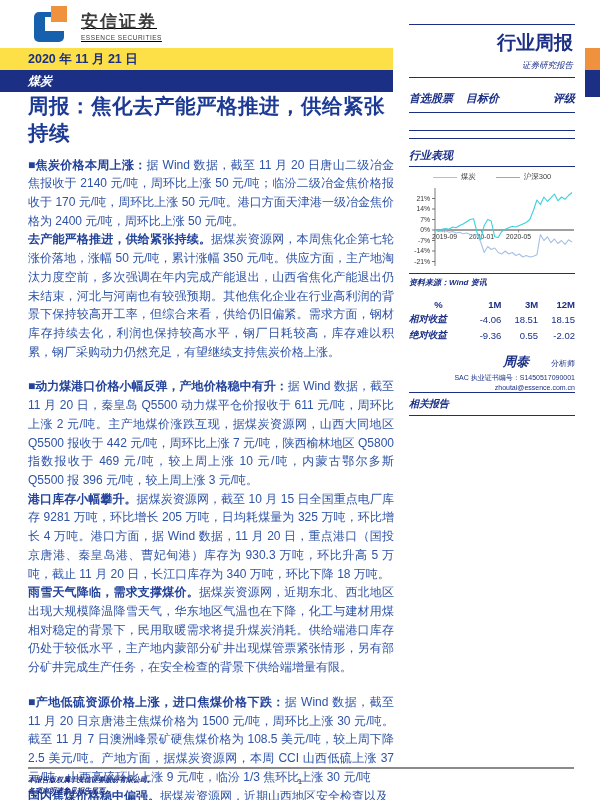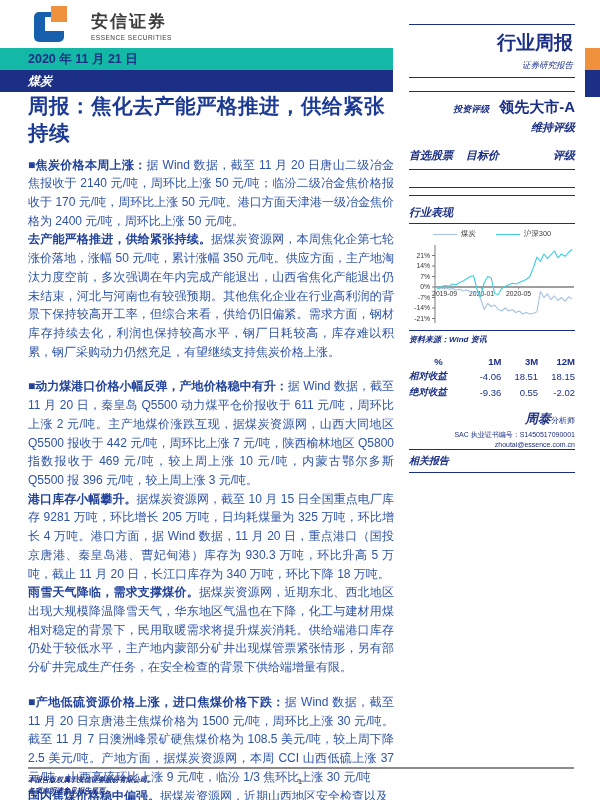--- a/index.html
+++ b/index.html
@@ -1,29 +1,29 @@
 <!DOCTYPE html>
 <html><head>
 <meta charset="utf-8">
 <style>
   html,body { margin:0; padding:0; background:#fff; }
   .page { position:relative; width:600px; height:800px; background:#fff; overflow:hidden;
           font-family:"Liberation Sans","DejaVu Sans",sans-serif; }
 
   
-  .logo { position:absolute; left:34px; top:6px; display:flex; gap:20px; align-items:center; }
+  .logo { position:absolute; left:34px; top:6px; display:flex; gap:10px; align-items:center;text-decoration:underline; }
   .logo-mark { position:relative; width:37px; height:38px; }
   .logo-blue { position:absolute; left:0; top:6px; width:30px; height:30px; background:#1660AE; border-radius:5px; }
   .logo-cut  { position:absolute; left:11px; top:11px; width:26px; height:14px; background:#fff; }
   .logo-orange { position:absolute; left:17px; top:0; width:16px; height:16px; background:#F0923D; }
   .logo-cn { font-size:17px; font-weight:bold; color:#3c3c3c; letter-spacing:2px; }
   .logo-en { font-size:6.5px; color:#3c3c3c; letter-spacing:0.5px; margin-top:1px; }
 
   
-  .date-bar { position:absolute; left:0; top:48px; width:393px; height:22px; background:#14b8a6;
+  .date-bar { position:absolute; left:0; top:48px; width:393px; height:22px; background:#fde047;
               color:#1B2F85; font-weight:bold; font-size:12.5px; line-height:22px;
               padding-left:28px; box-sizing:border-box; }
   .industry-bar { position:absolute; left:0; top:70px; width:393px; height:22px; background:#1B2F85;
               color:#ffffff; font-weight:bold; font-style:italic; font-size:12px; line-height:22px;
               padding-left:28px; box-sizing:border-box; }
   .edge-orange { position:absolute; left:585px; top:48px; width:15px; height:22px; background:#F0923D; }
   .edge-navy   { position:absolute; left:585px; top:70px; width:15px; height:27px; background:#1B2F85; }
 
   
   .sidebar { position:absolute; left:409px; top:24px; width:166px; color:#1B2F85; }
@@ -52,21 +52,21 @@
   svg.chart { display:block; margin-top:1px; }
   .source { border-top:1.5px solid #1B2F85; margin-top:2px; padding-top:3px; font-size:8px; font-weight:bold; font-style:italic; }
 
   table.returns { width:100%; border-collapse:collapse; margin-top:9px; font-size:9.5px; color:#1B2F85; }
   table.returns th, table.returns td { padding:1.5px 0; text-align:right; font-weight:normal; }
   table.returns thead th { font-weight:bold; }
   table.returns th:first-child { text-align:center; }
   table.returns td.rowlabel { text-align:left; font-weight:bold; font-style:italic; }
 
   .analyst { margin-top:10px; }
-  .analyst-row { display:flex; justify-content:flex-end; align-items:baseline; }
+  .analyst-row { display:flex; justify-content:flex-end; gap:22px; align-items:baseline; }
   .analyst-name { font-size:13px; font-weight:bold; font-style:italic; }
   .analyst-title { font-size:8px; }
   .analyst-sac { text-align:right; font-size:7px; margin-top:2px; }
   .analyst-email { text-align:right; font-size:7px; margin-top:1px; color:#1B2F85; text-decoration:none; display:block; }
 
   .related { margin-top:1px; border-top:1.5px solid #1B2F85; border-bottom:1.5px solid #1B2F85;
              padding:4px 0; font-size:10px; font-weight:bold; font-style:italic; }
 
   
   .article { position:absolute; left:28px; top:92px; width:366px; }
@@ -106,27 +106,20 @@
   </div>
   <div class="edge-orange"></div>
   <div class="edge-navy"></div>
 
   <aside class="sidebar">
     <div class="rt-box">
       <div class="rt-title">行业周报</div>
       <div class="rt-sub">证券研究报告</div>
     </div>
 
-    <div class="rating-box">
-      <div class="rating-row">
-        <span class="rating-label">投资评级</span>
-        <span class="rating-value">领先大市-A</span>
-      </div>
-      <div class="rating-sub">维持评级</div>
-    </div>
 
     <div class="stock-table">
       <div class="stock-head">
         <span class="c1">首选股票</span>
         <span class="c2">目标价</span>
         <span class="c3">评级</span>
       </div>
       <div class="stock-empty1"></div>
       <div class="stock-empty2"></div>
     </div>

